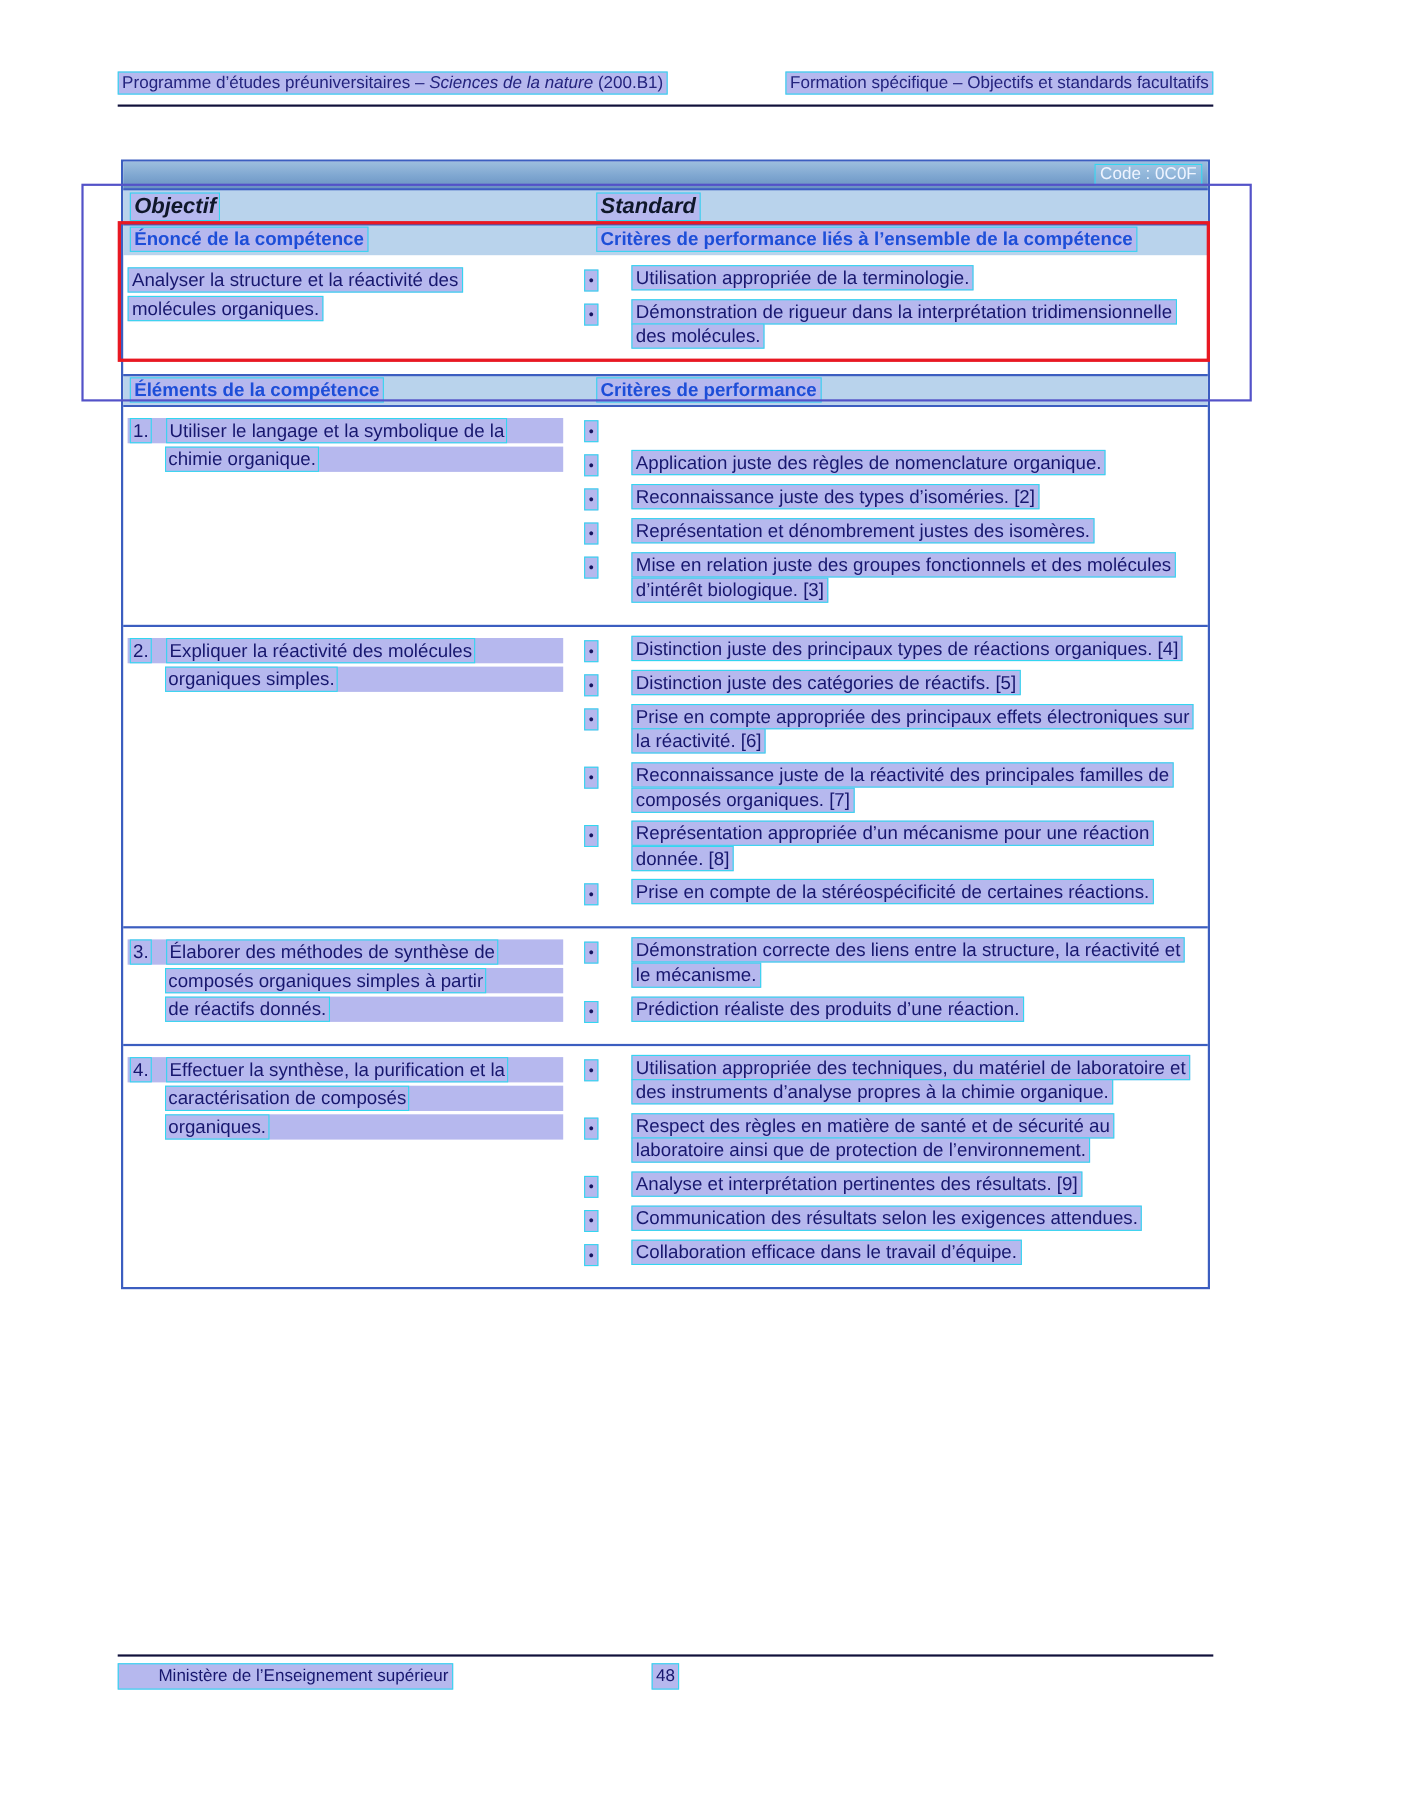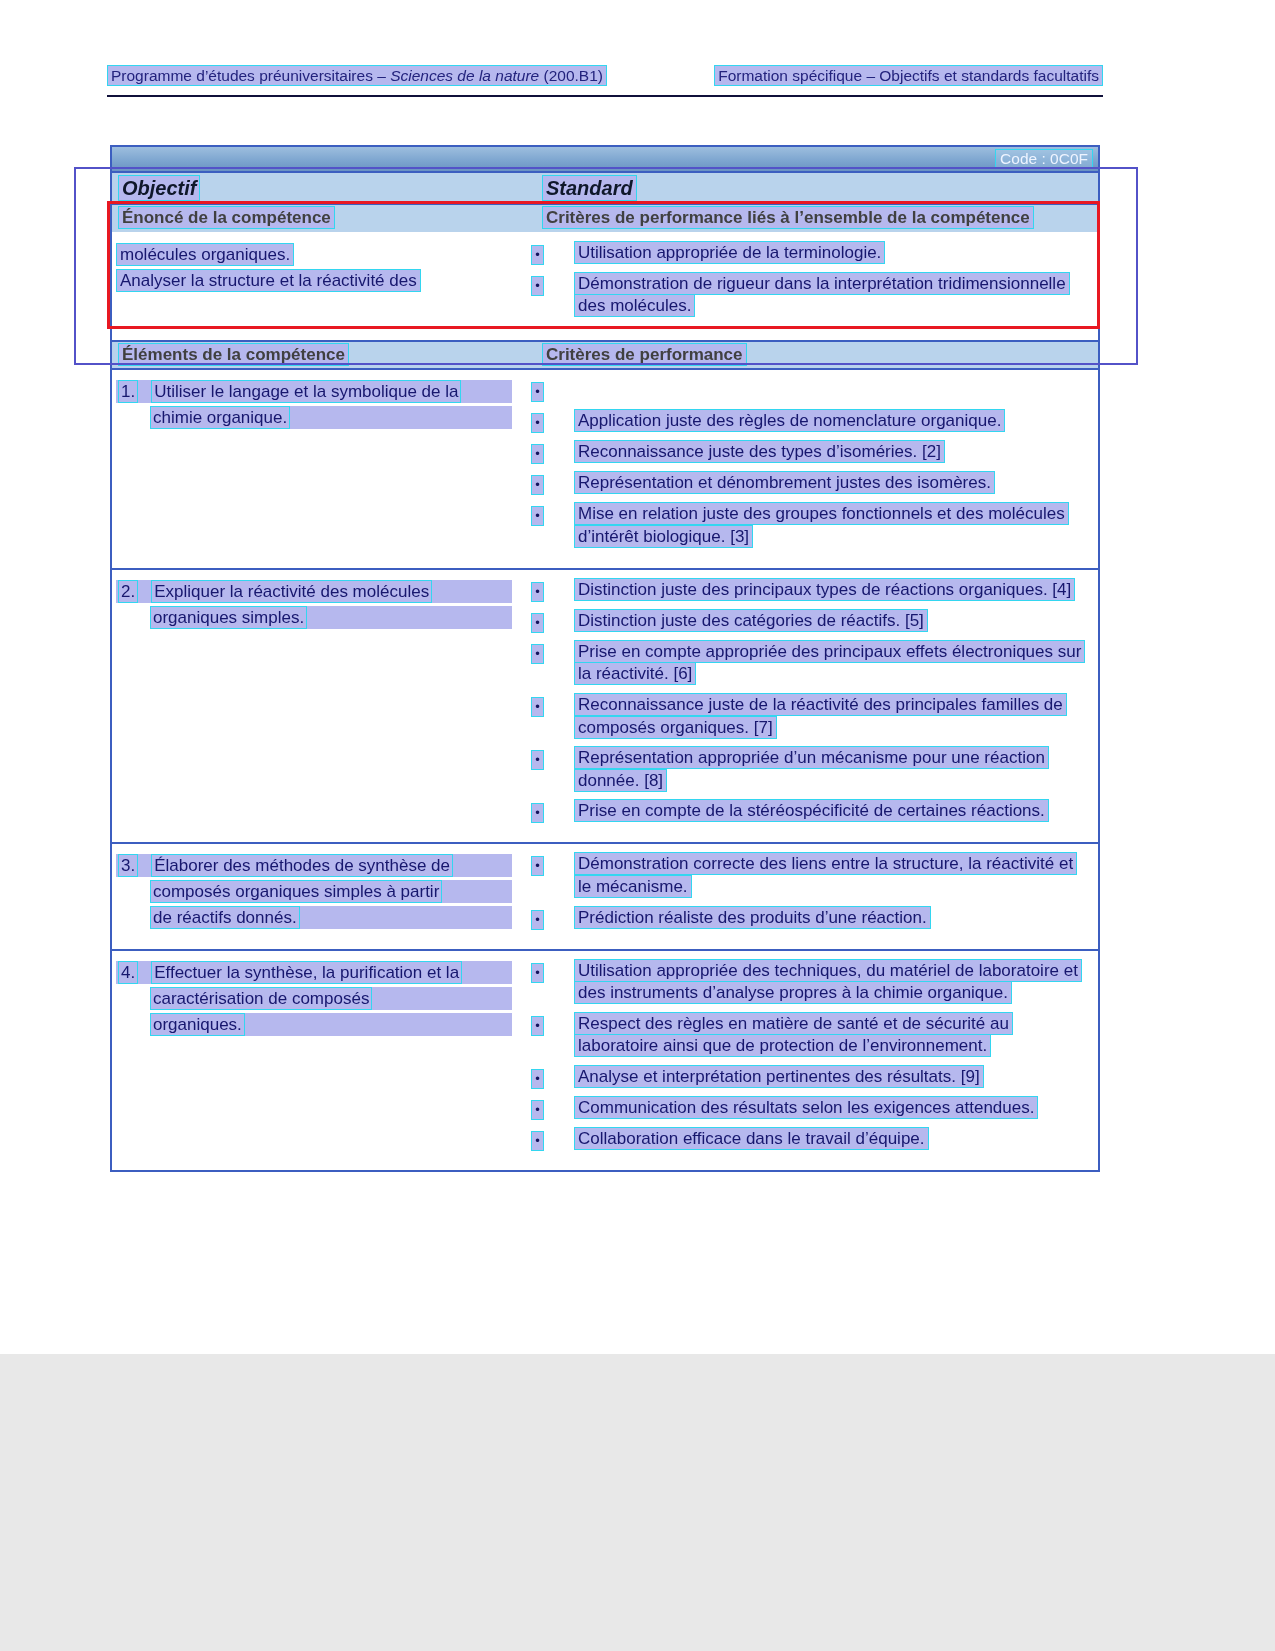--- a/index.html
+++ b/index.html
@@ -1,18 +1,18 @@
 <!DOCTYPE html>
 <html style="--band-blue: #b9d3ec; --table-border: #3c5ec0; --highlight-fill: #b6b8ee; --highlight-edge: #33d6f0; --red-box: #e81822; --purple-box: #5352c8; --text-navy: #17176e;"><head>
 <meta charset="utf-8">
 <style>
   * { margin:0; padding:0; box-sizing:border-box; }
   html,body { background:#e8e8e8; }
   body { font-family:"Liberation Sans","DejaVu Sans",sans-serif; color:var(--text-navy,#17176e); }
-  .page { position:relative; width:1275px; height:1354px; background:#ffffff; margin:0 auto; overflow:hidden; }
+  .page { position:relative; width:1275px; height:1651px; background:#ffffff; margin:0 auto; overflow:hidden; }
 
   
   .hl {
     background:var(--highlight-fill,#b6b8ee);
     border:1px solid var(--highlight-edge,#33d6f0);
     padding:1px 3px;
     line-height:1.32;
     -webkit-box-decoration-break:clone;
     box-decoration-break:clone;
   }
@@ -26,21 +26,21 @@
   .codebar { height:24px; display:flex; align-items:center; justify-content:flex-end; padding-right:5px;
              background:linear-gradient(180deg,#9dbede 0%,#7ea6d0 55%,#6a92c2 100%); }
   .codehl { font-size:15.5px; color:#eef4ff; background:rgba(190,225,245,0.25); border:1px solid var(--highlight-edge,#33d6f0); padding:0 4px; }
 
   .band { display:grid; grid-template-columns:414px 1fr; background:var(--band-blue,#b9d3ec); align-items:center; border-top:2px solid var(--table-border,#3c5ec0); }
   .bc-l { padding:2px 0 2px 6px; }
   .bc-r { padding:2px 4px 2px 16px; }
   .objstd { min-height:30px; }
   .bandtitle { font-size:20px; font-style:italic; font-weight:bold; color:#0f172a; }
   .subhead { min-height:27px; }
-  .bh { font-weight:bold; font-size:17px; color:#404040; }
+  .bh { font-weight:bold; font-size:17px; color:#1d4ed8; }
 
   .purple-zone { position:relative; }
   .pbox { position:absolute; top:-4px; bottom:3px; left:-38px; right:-40px; border:2.5px solid var(--purple-box,#5352c8); pointer-events:none; z-index:7; }
   .enonce-wrap { position:relative; }
   .rbox { position:absolute; top:-2px; left:-5px; right:-2px; bottom:11px; border:3px solid var(--red-box,#e81822); pointer-events:none; z-index:6; }
 
   .grid { display:grid; grid-template-columns:414px 1fr; }
   .row { border-top:2px solid var(--table-border,#3c5ec0); padding:3px 0 7px; }
   .cell-l { padding:4px 14px 4px 4px; }
   .cell-r { padding:2px 8px 4px 2px; }
@@ -106,22 +106,22 @@
           <div class="bc-l">
             <span class="hl bh">Énoncé de la compétence</span>
           </div>
           <div class="bc-r">
             <span class="hl bh">Critères de performance liés à l’ensemble de la compétence</span>
           </div>
         </div>
 
         <div class="grid enonce-body">
           <div class="cell-l">
+            <div class="stline"><span class="hl">Analyser la structure et la réactivité des</span></div>
             <div class="stline"><span class="hl">molécules organiques.</span></div>
-            <div class="stline"><span class="hl">Analyser la structure et la réactivité des</span></div>
           </div>
           <div class="cell-r">
             <div class="crit">
               <span class="bullet">•</span>
               <div class="ct"><span class="hl">Utilisation appropriée de la terminologie.</span></div>
             </div>
             <div class="crit">
               <span class="bullet">•</span>
               <div class="ct"><span class="hl">Démonstration de rigueur dans la interprétation tridimensionnelle des molécules.</span></div>
             </div>

